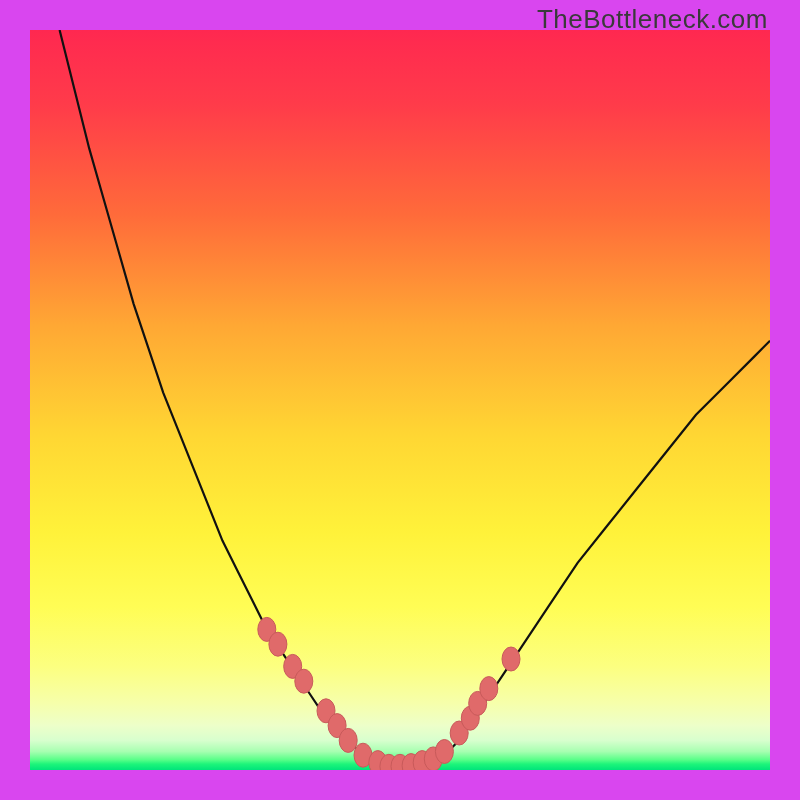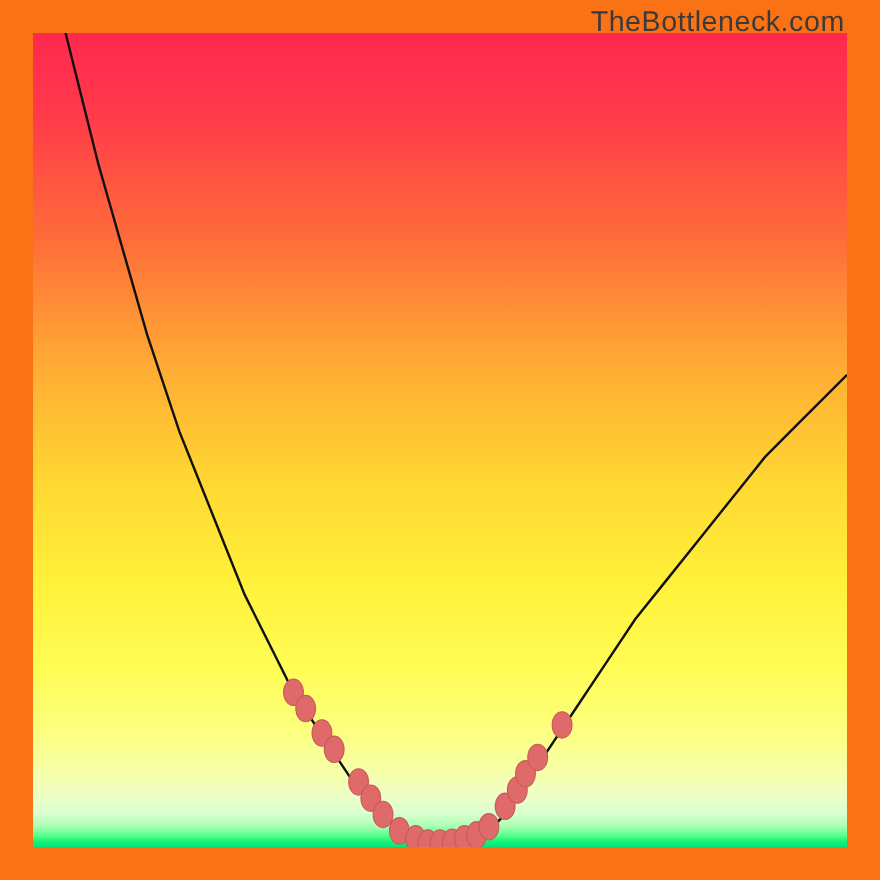--- a/index.html
+++ b/index.html
@@ -10,21 +10,21 @@
     overflow: hidden;
     background: #000;
     font-family: Arial, Helvetica, sans-serif;
   }
   .frame {
     position: absolute;
     left: 0;
     top: 0;
     width: 800px;
     height: 800px;
-    background: #f97316;
+    background: #d946ef;
   }
   .plot {
     position: absolute;
     left: 30px;
     top: 30px;
     width: 740px;
     height: 740px;
     background: linear-gradient(to bottom,
       #ff2850 0%,
       #ff3b4a 10%,

